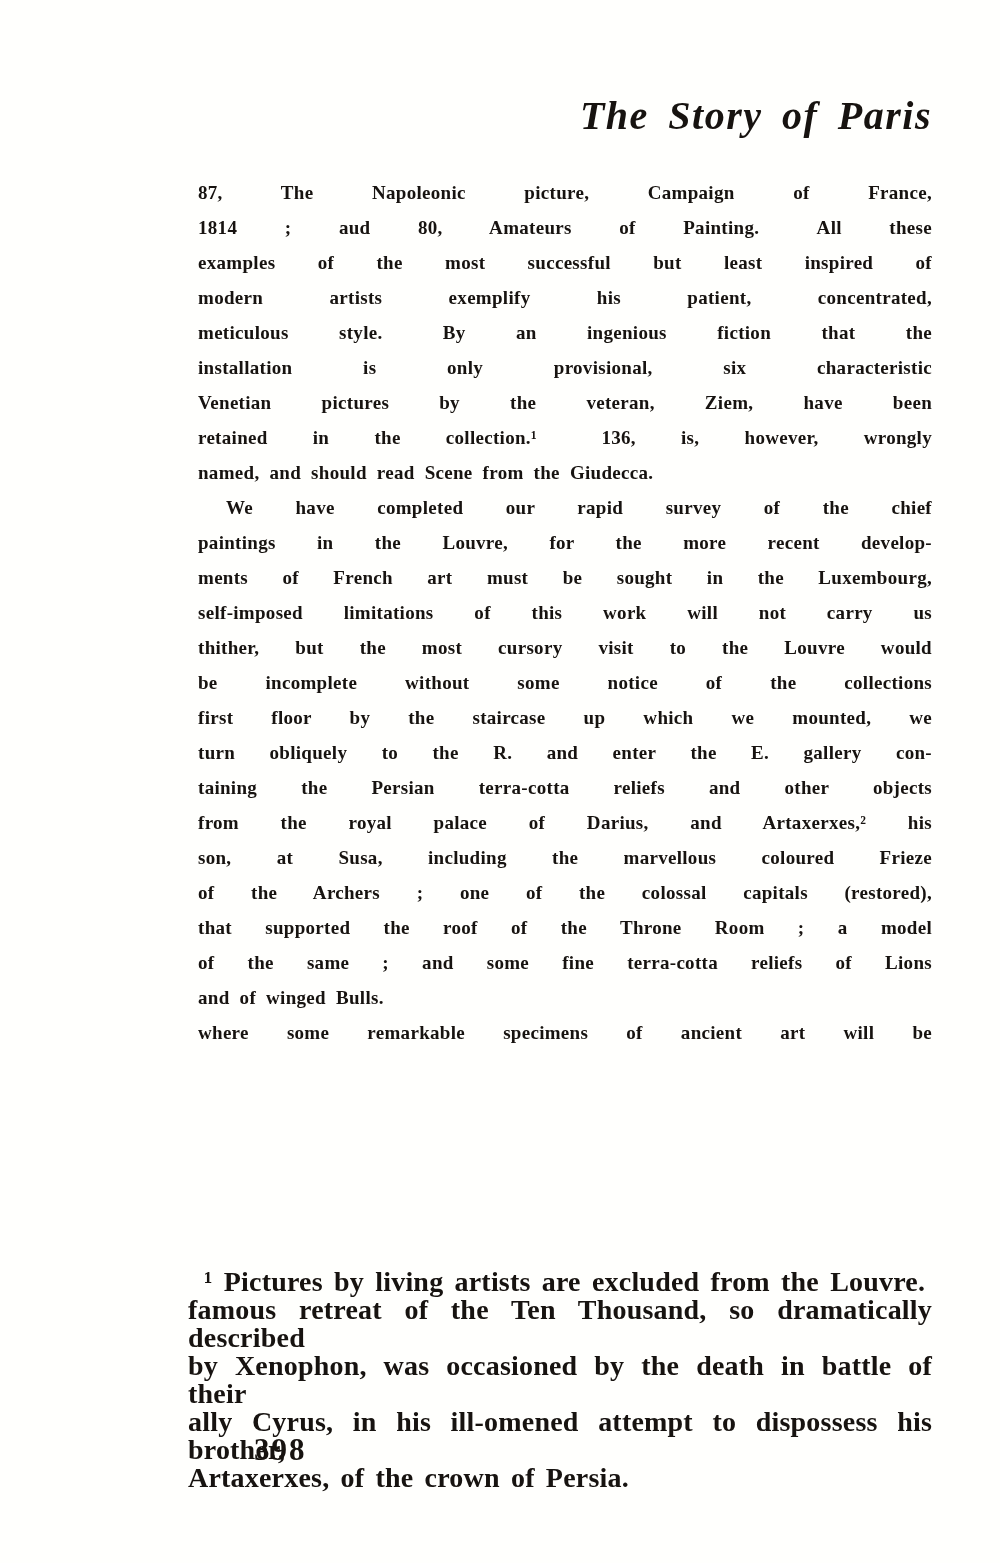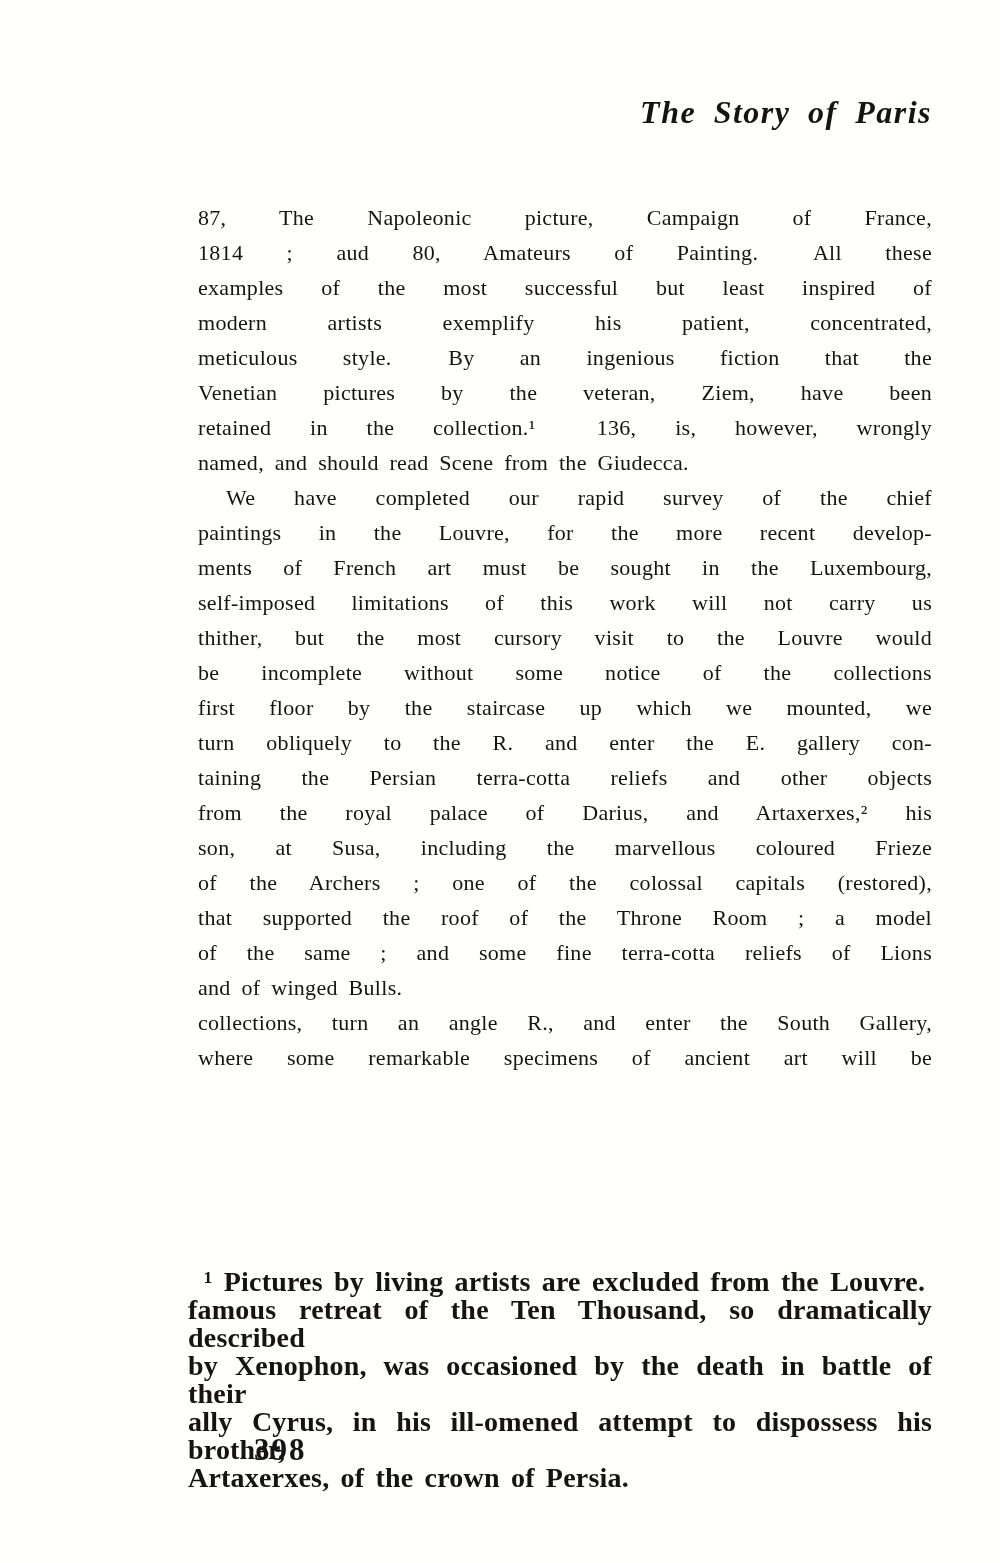--- a/index.html
+++ b/index.html
@@ -14,32 +14,32 @@
     margin: 0 auto;
   }
   .running-header {
     position: absolute;
     top: 96px;
     left: 198px;
     width: 734px;
     text-align: right;
     font-style: italic;
     font-weight: 600;
-    font-size: 32px;
+    font-size: 40px;
     line-height: 1;
     letter-spacing: 1.5px;
     word-spacing: 8px;
   }
   .body-text {
     position: absolute;
-    top: 200px;
+    top: 175px;
     left: 198px;
     width: 734px;
-    font-size: 22px;
-    font-weight: 400;
+    font-size: 19px;
+    font-weight: 700;
     letter-spacing: 0.3px;
     word-spacing: 5px;
   }
   .body-text .line { line-height: 35px; }
   .line {
     text-align: justify;
     text-align-last: justify;
     text-justify: inter-word;
   }
   .line.last-left { text-align-last: left; }
@@ -71,20 +71,21 @@
 <div class="page">
   <div class="running-header">The Story of Paris</div>
 
   <div class="body-text">
       <div>
         <div class="line">87, The Napoleonic picture, Campaign of France,</div>
         <div class="line">1814 ; aud 80, Amateurs of Painting.  All these</div>
         <div class="line">examples of the most successful but least inspired of</div>
         <div class="line">modern artists exemplify his patient, concentrated,</div>
         <div class="line">meticulous style.  By an ingenious fiction that the</div>
+        <div class="line">installation is only provisional, six characteristic</div>
         <div class="line">Venetian pictures by the veteran, Ziem, have been</div>
         <div class="line">retained in the collection.¹  136, is, however, wrongly</div>
         <div class="line last-left">named, and should read Scene from the Giudecca.</div>
       </div>
       <div>
         <div class="line first-indent">We have completed our rapid survey of the chief</div>
         <div class="line">paintings in the Louvre, for the more recent develop-</div>
         <div class="line">ments of French art must be sought in the Luxembourg,</div>
         <div class="line">self-imposed limitations of this work will not carry us</div>
         <div class="line">thither, but the most cursory visit to the Louvre would</div>
@@ -93,21 +94,20 @@
         <div class="line">turn obliquely to the R. and enter the E. gallery con-</div>
         <div class="line">taining the Persian terra-cotta reliefs and other objects</div>
         <div class="line">from the royal palace of Darius, and Artaxerxes,² his</div>
         <div class="line">son, at Susa, including the marvellous coloured Frieze</div>
         <div class="line">of the Archers ; one of the colossal capitals (restored),</div>
         <div class="line">that supported the roof of the Throne Room ; a model</div>
         <div class="line">of the same ; and some fine terra-cotta reliefs of Lions</div>
         <div class="line last-left">and of winged Bulls.</div>
       </div>
       <div>
-        <div class="line">collections, turn an angle R., and enter the South Gallery,</div>
         <div class="line">where some remarkable specimens of ancient art will be</div>
       </div>
     </div>
 
   <div class="footnotes">
       <div>
         <div class="line first-indent last-left">¹ Pictures by living artists are excluded from the Louvre.</div>
       </div>
       <div>
         <div class="line">famous retreat of the Ten Thousand, so dramatically described</div>

